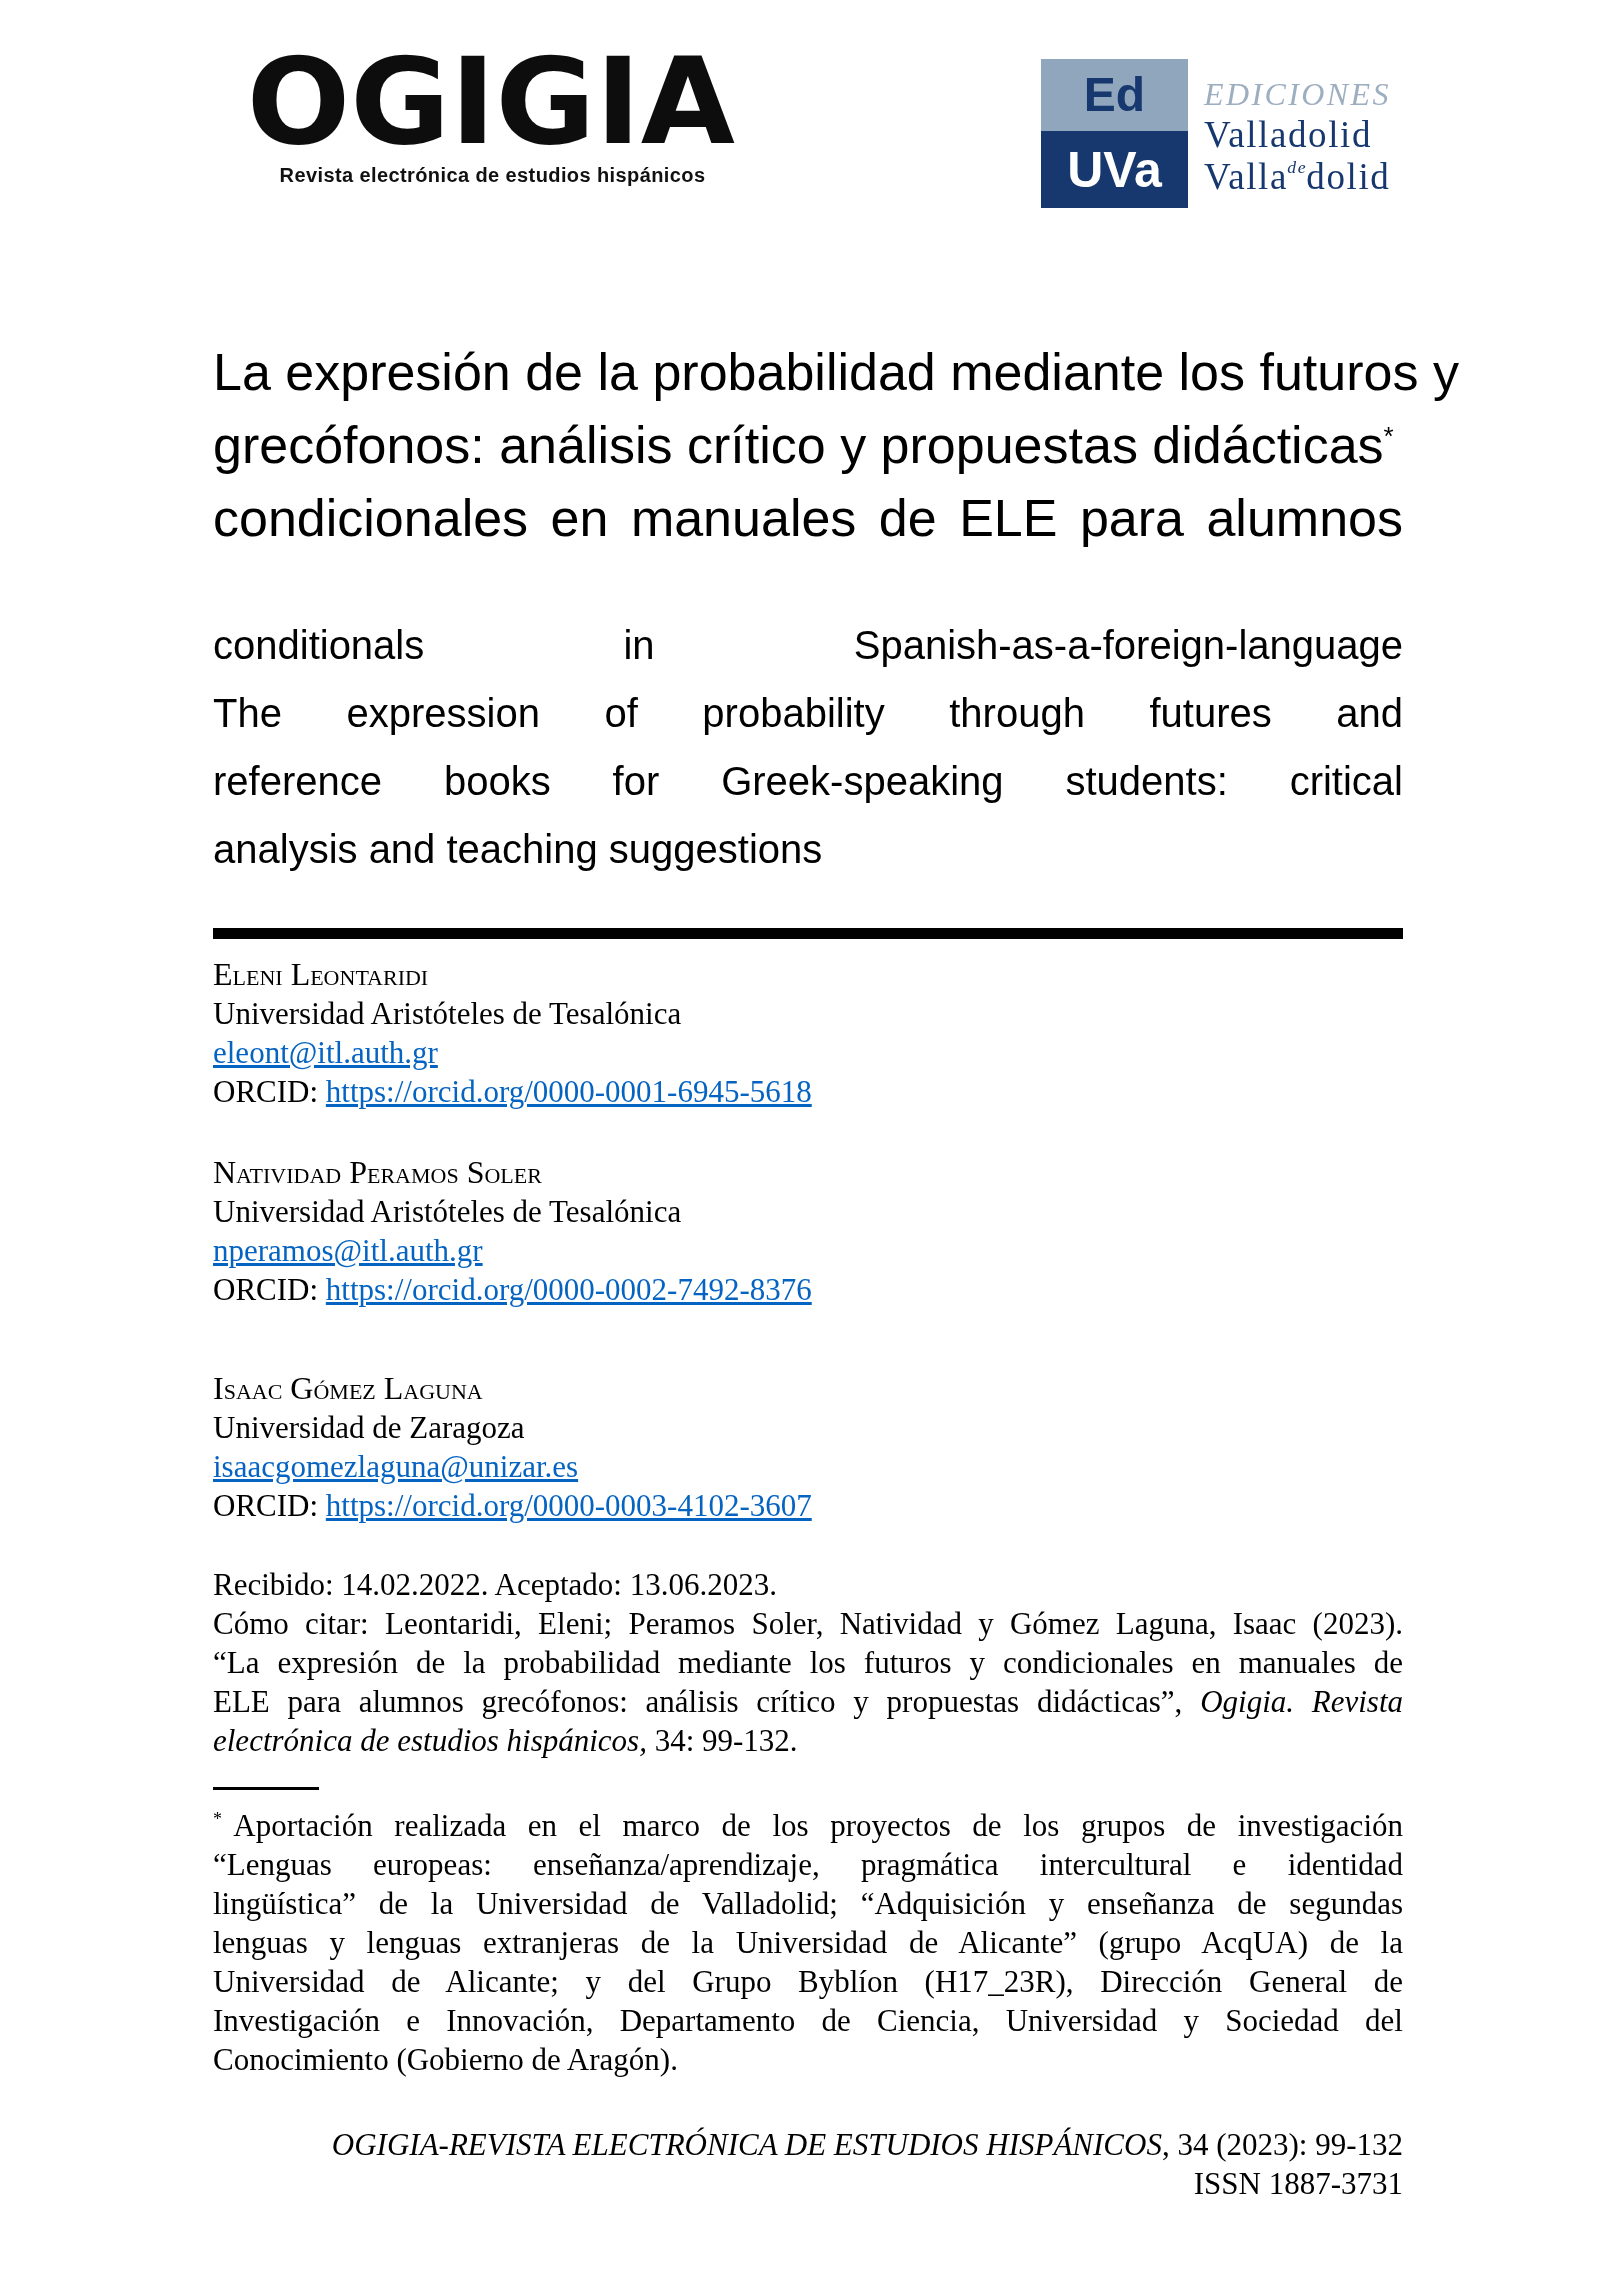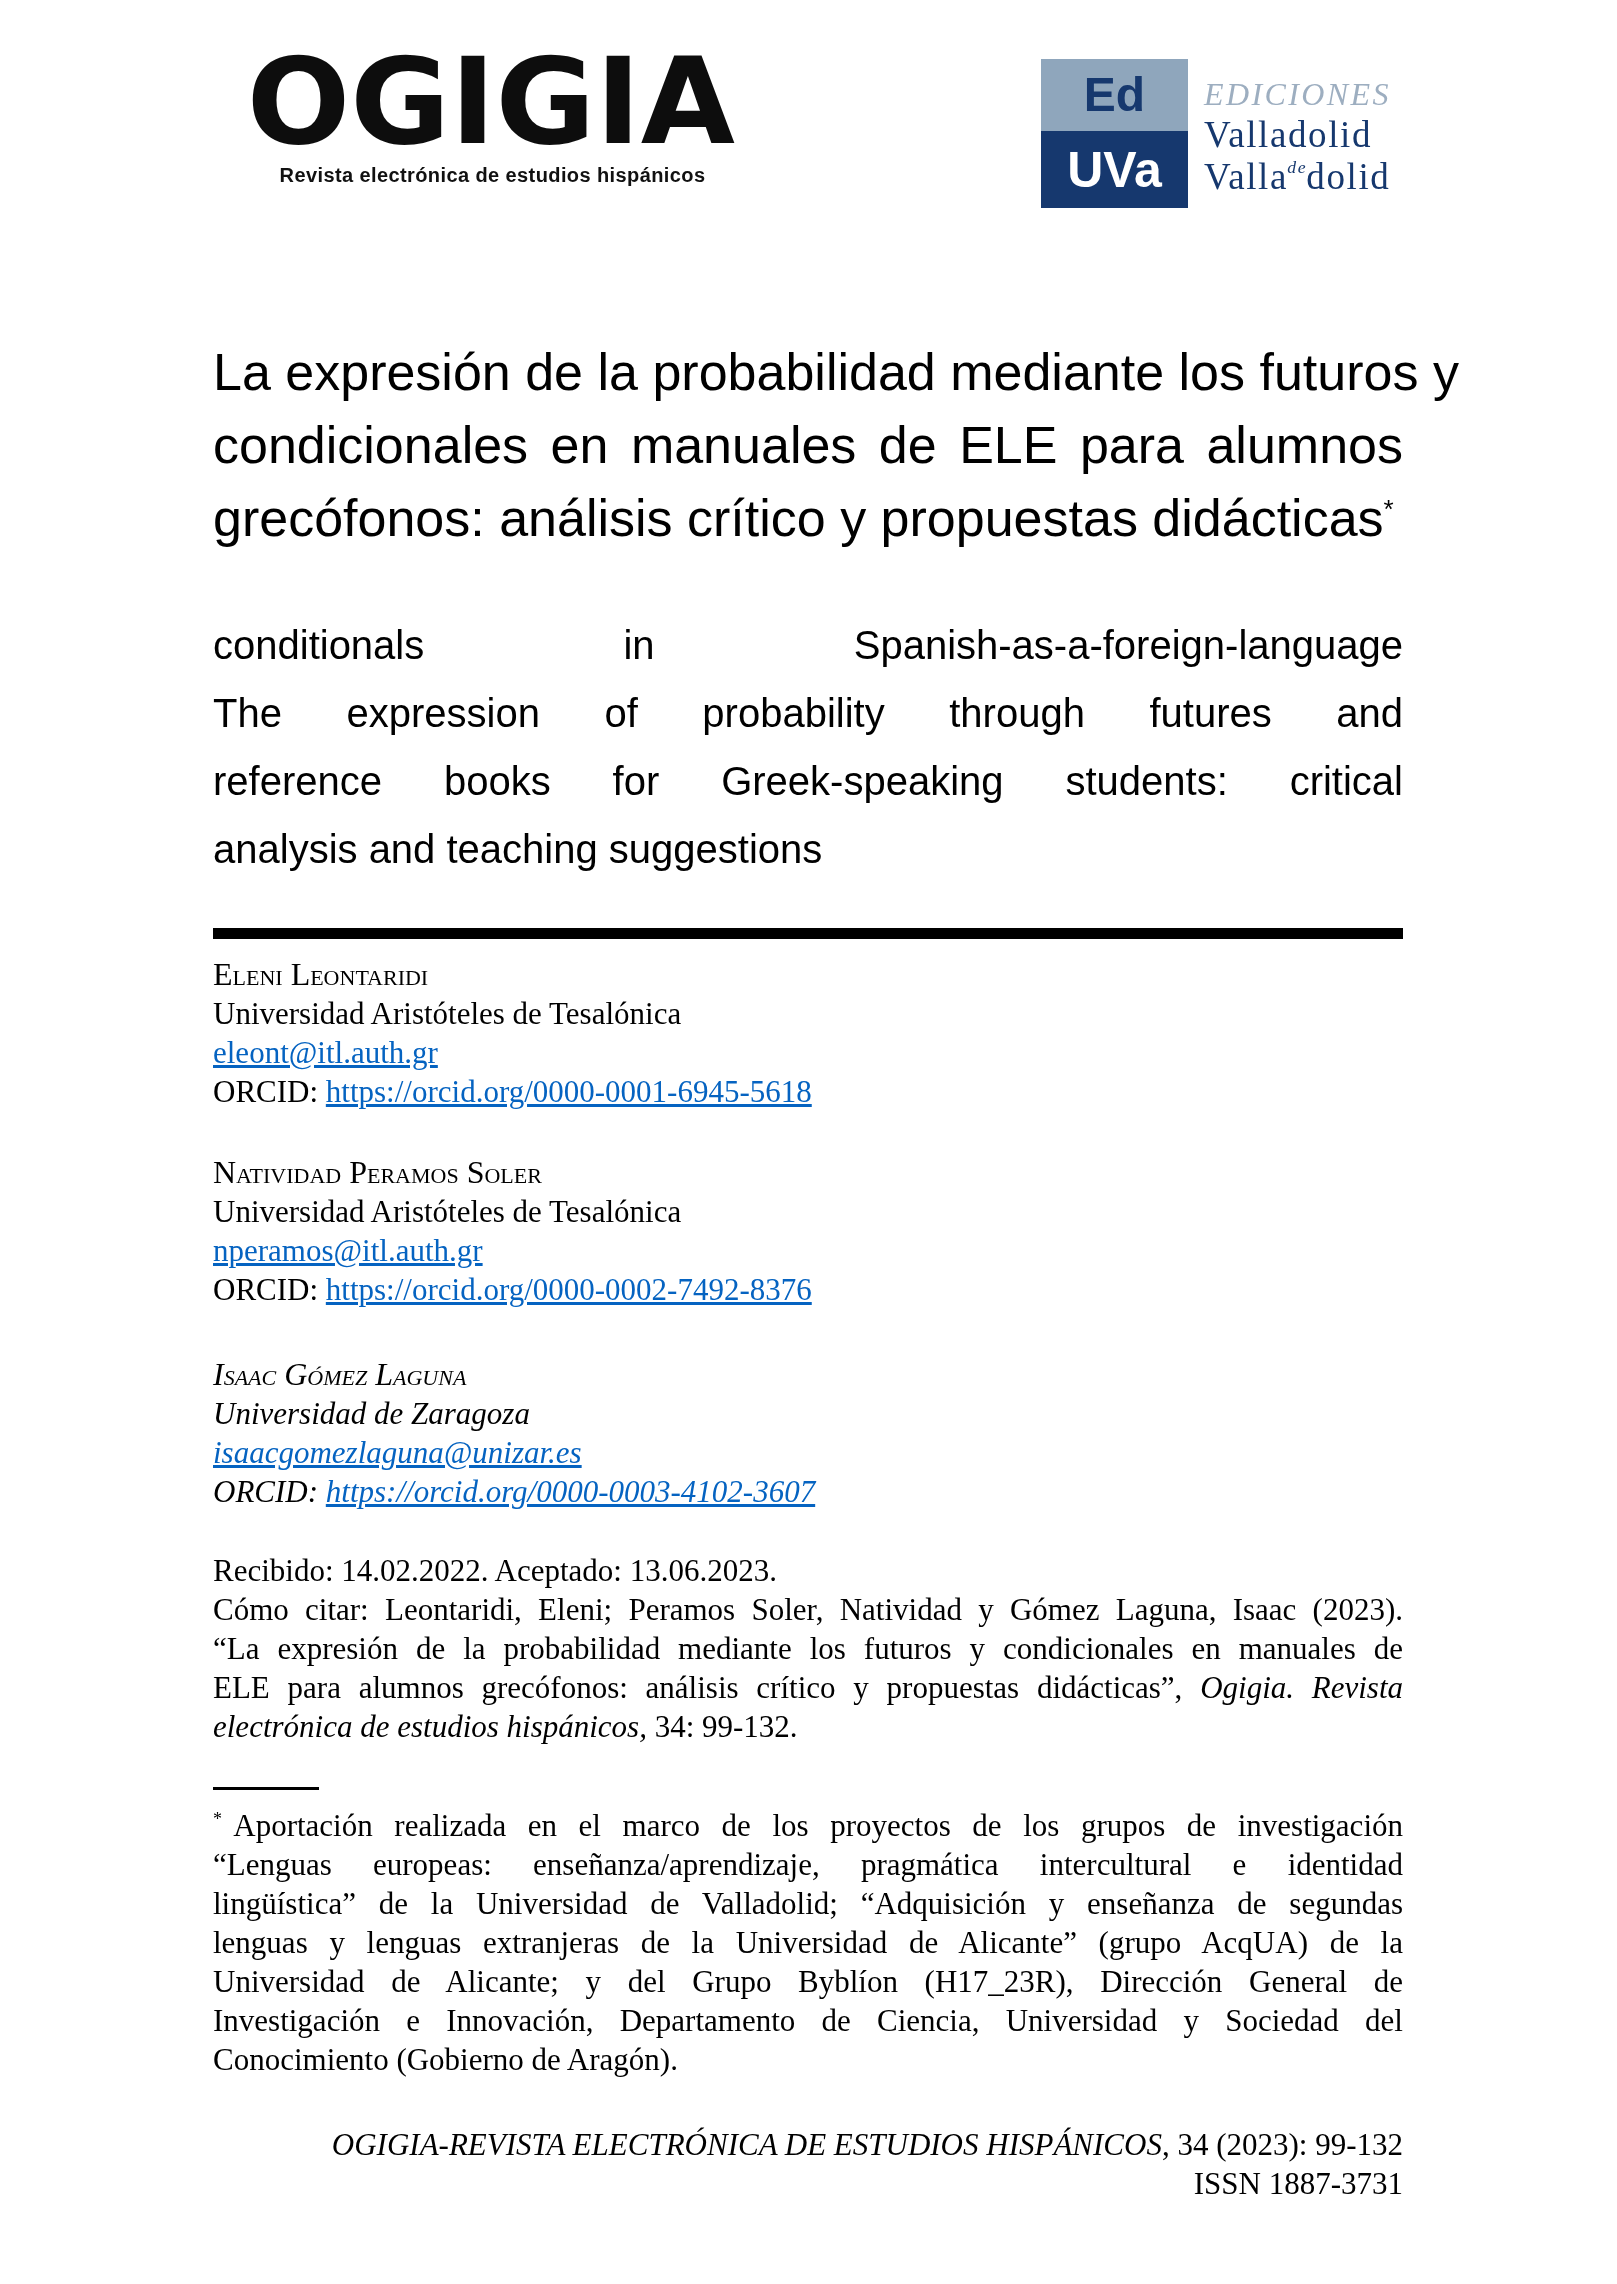--- a/index.html
+++ b/index.html
@@ -36,21 +36,21 @@
   #title-en{top:611px;font-family:"Liberation Sans",sans-serif;font-size:40px;line-height:68px;}
   .tline{text-align:justify;text-align-last:justify;white-space:nowrap;}
   .tline-last{text-align:left;text-align-last:left;}
   .title-sup{font-size:0.5em;vertical-align:super;line-height:0;}
   
   #rule-bar{position:absolute;left:213px;top:928px;width:1190px;height:10.5px;background:var(--accent-bar);}
   
   #byline{top:955px;font-size:31px;line-height:39px;}
   .author-block{height:155px;overflow:visible;}
   .ab2{margin-top:43px;}
-  .ab3{margin-top:47px;font-style:italic;}
+  .ab3{margin-top:61px;}
   .author-name{font-variant:small-caps;font-size:32px;}
   .link{color:var(--link);text-decoration:underline;cursor:pointer;}
   #dates-line{margin-top:41px;}
   .ser-jline{text-align:justify;text-align-last:justify;white-space:nowrap;word-spacing:-0.8px;}
   .ser-last{text-align:left;text-align-last:left;white-space:normal;}
   .it{font-style:italic;}
   
   #footnote{top:1787px;font-size:31px;line-height:39px;}
   .fn-sep{width:106px;border-top:3.2px solid #000;margin-bottom:16px;}
   .fn-sup{font-size:0.58em;vertical-align:super;line-height:0;margin-right:11.3px;}
@@ -80,22 +80,22 @@
     </div>
     <div class="eduva-text">
       <div class="eduva-line1">EDICIONES</div>
       <div class="eduva-line2">Valladolid</div>
       <div class="eduva-line3"><span>Valla</span><span class="eduva-de">de</span><span>dolid</span></div>
     </div>
   </div>
 
   <div id="title-es" class="content">
     <div class="tline">La expresión de la probabilidad mediante los futuros y</div>
+    <div class="tline tline-last"><span>grecófonos: análisis crítico y propuestas didácticas</span><span class="title-sup">*</span></div>
     <div class="tline">condicionales en manuales de ELE para alumnos</div>
-    <div class="tline tline-last"><span>grecófonos: análisis crítico y propuestas didácticas</span><span class="title-sup">*</span></div>
   </div>
 
   <div id="title-en" class="content">
     <div class="tline">conditionals in Spanish-as-a-foreign-language</div>
     <div class="tline">The expression of probability through futures and</div>
     <div class="tline">reference books for Greek-speaking students: critical</div>
     <div class="tline tline-last">analysis and teaching suggestions</div>
   </div>
 
   <div id="rule-bar"></div>

